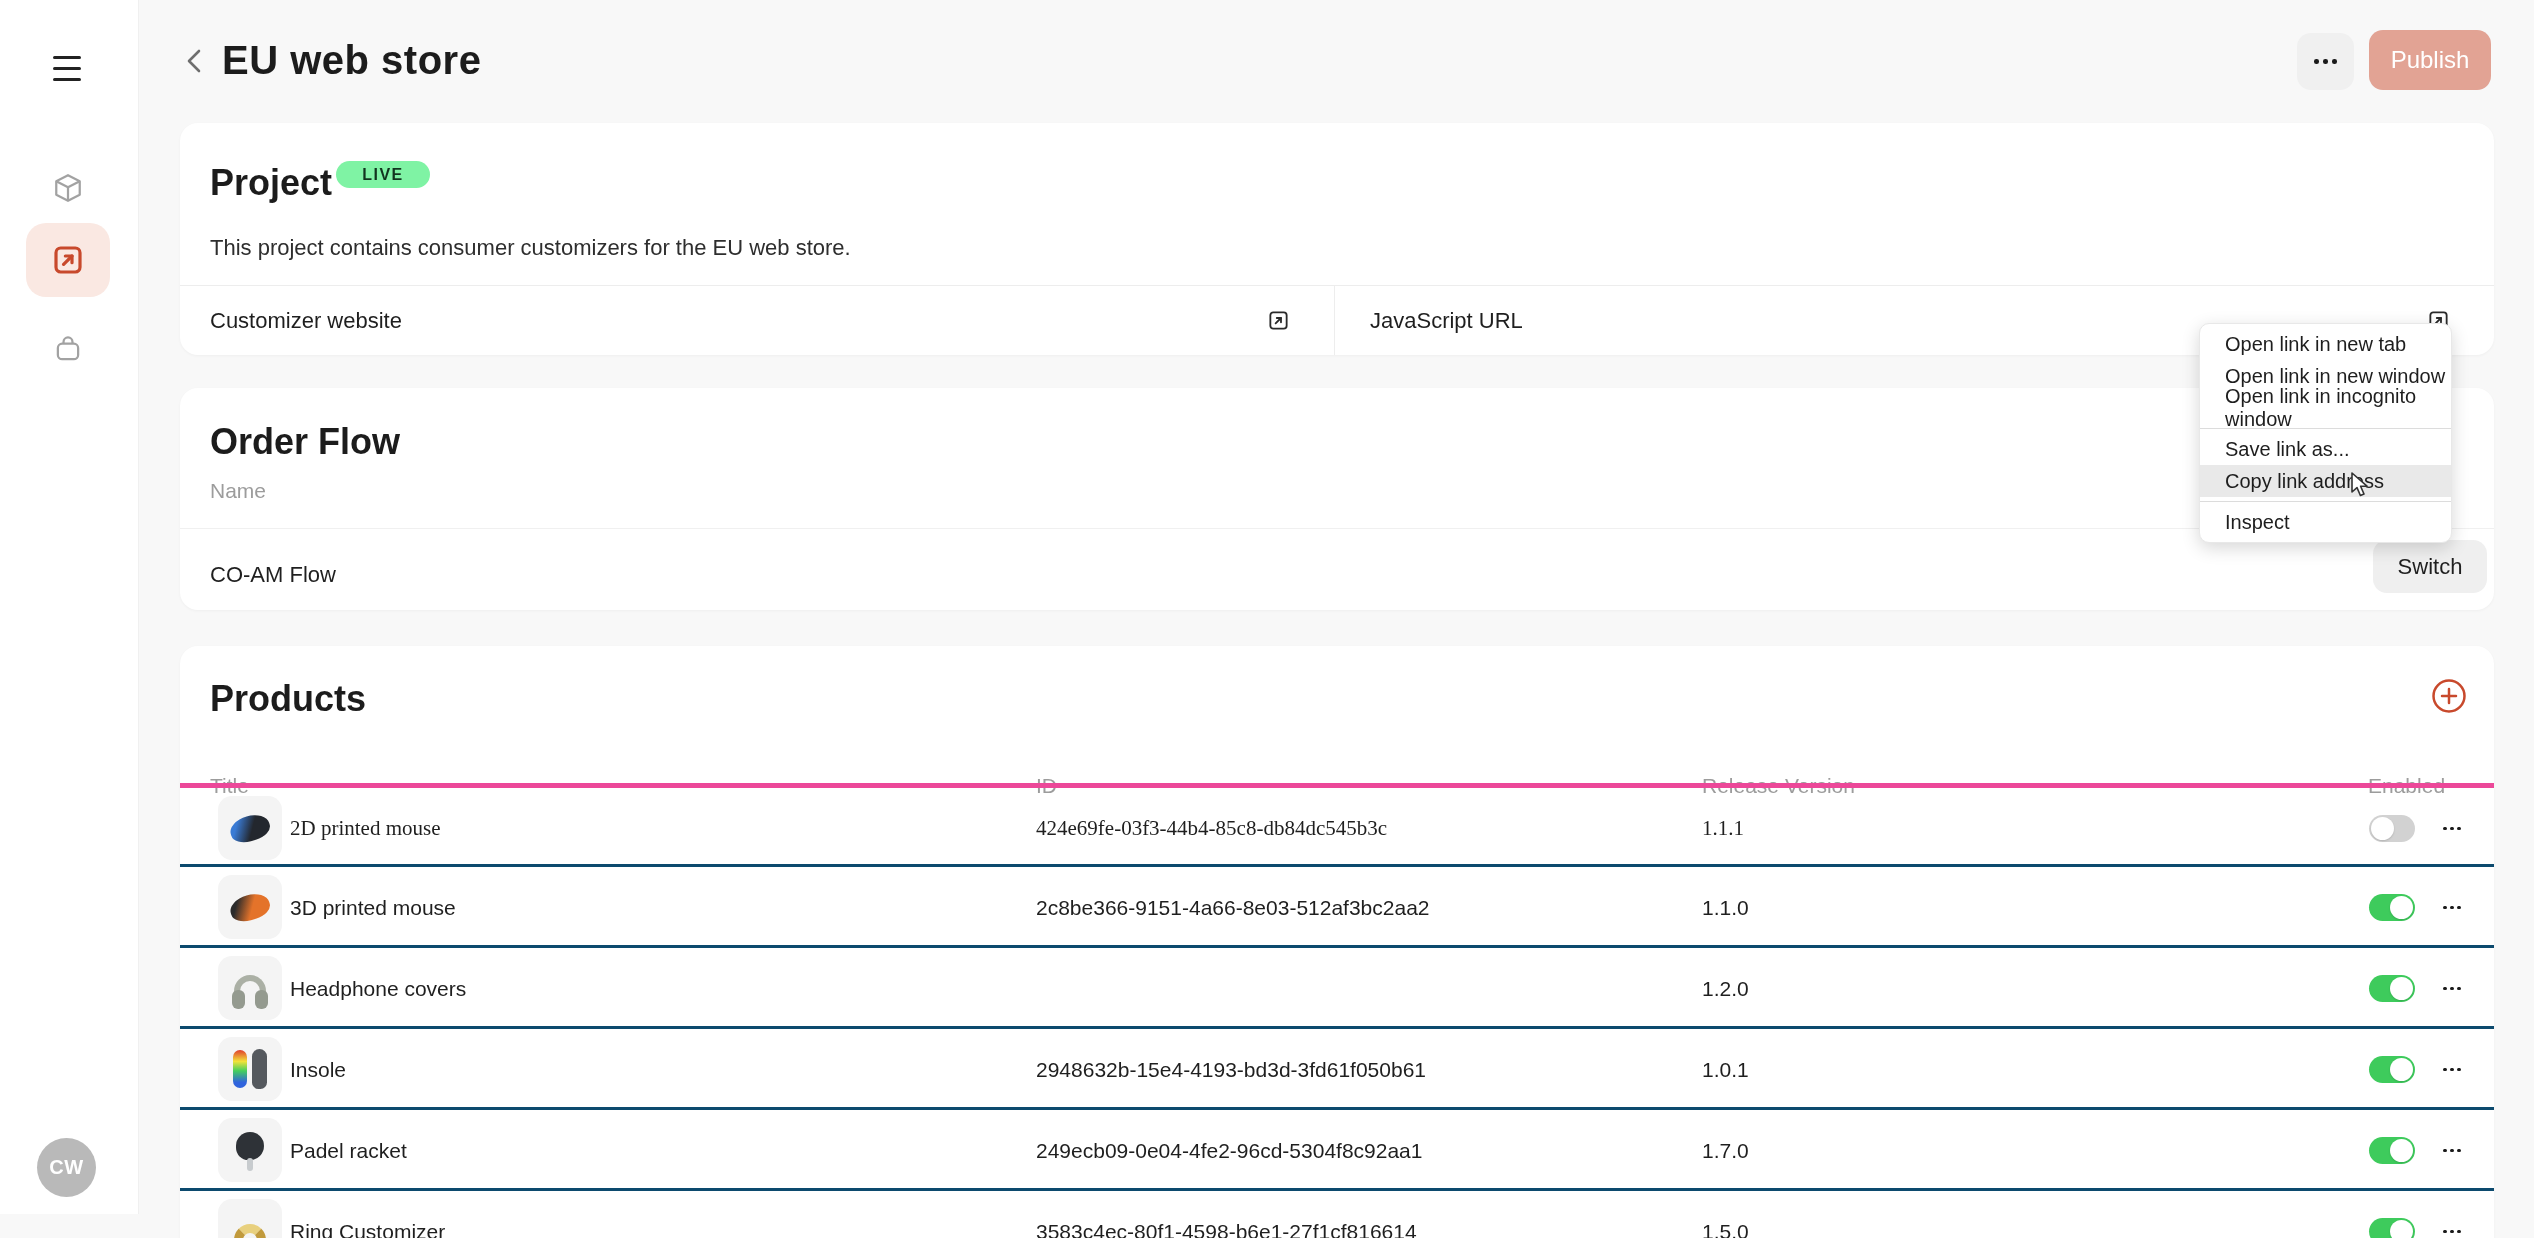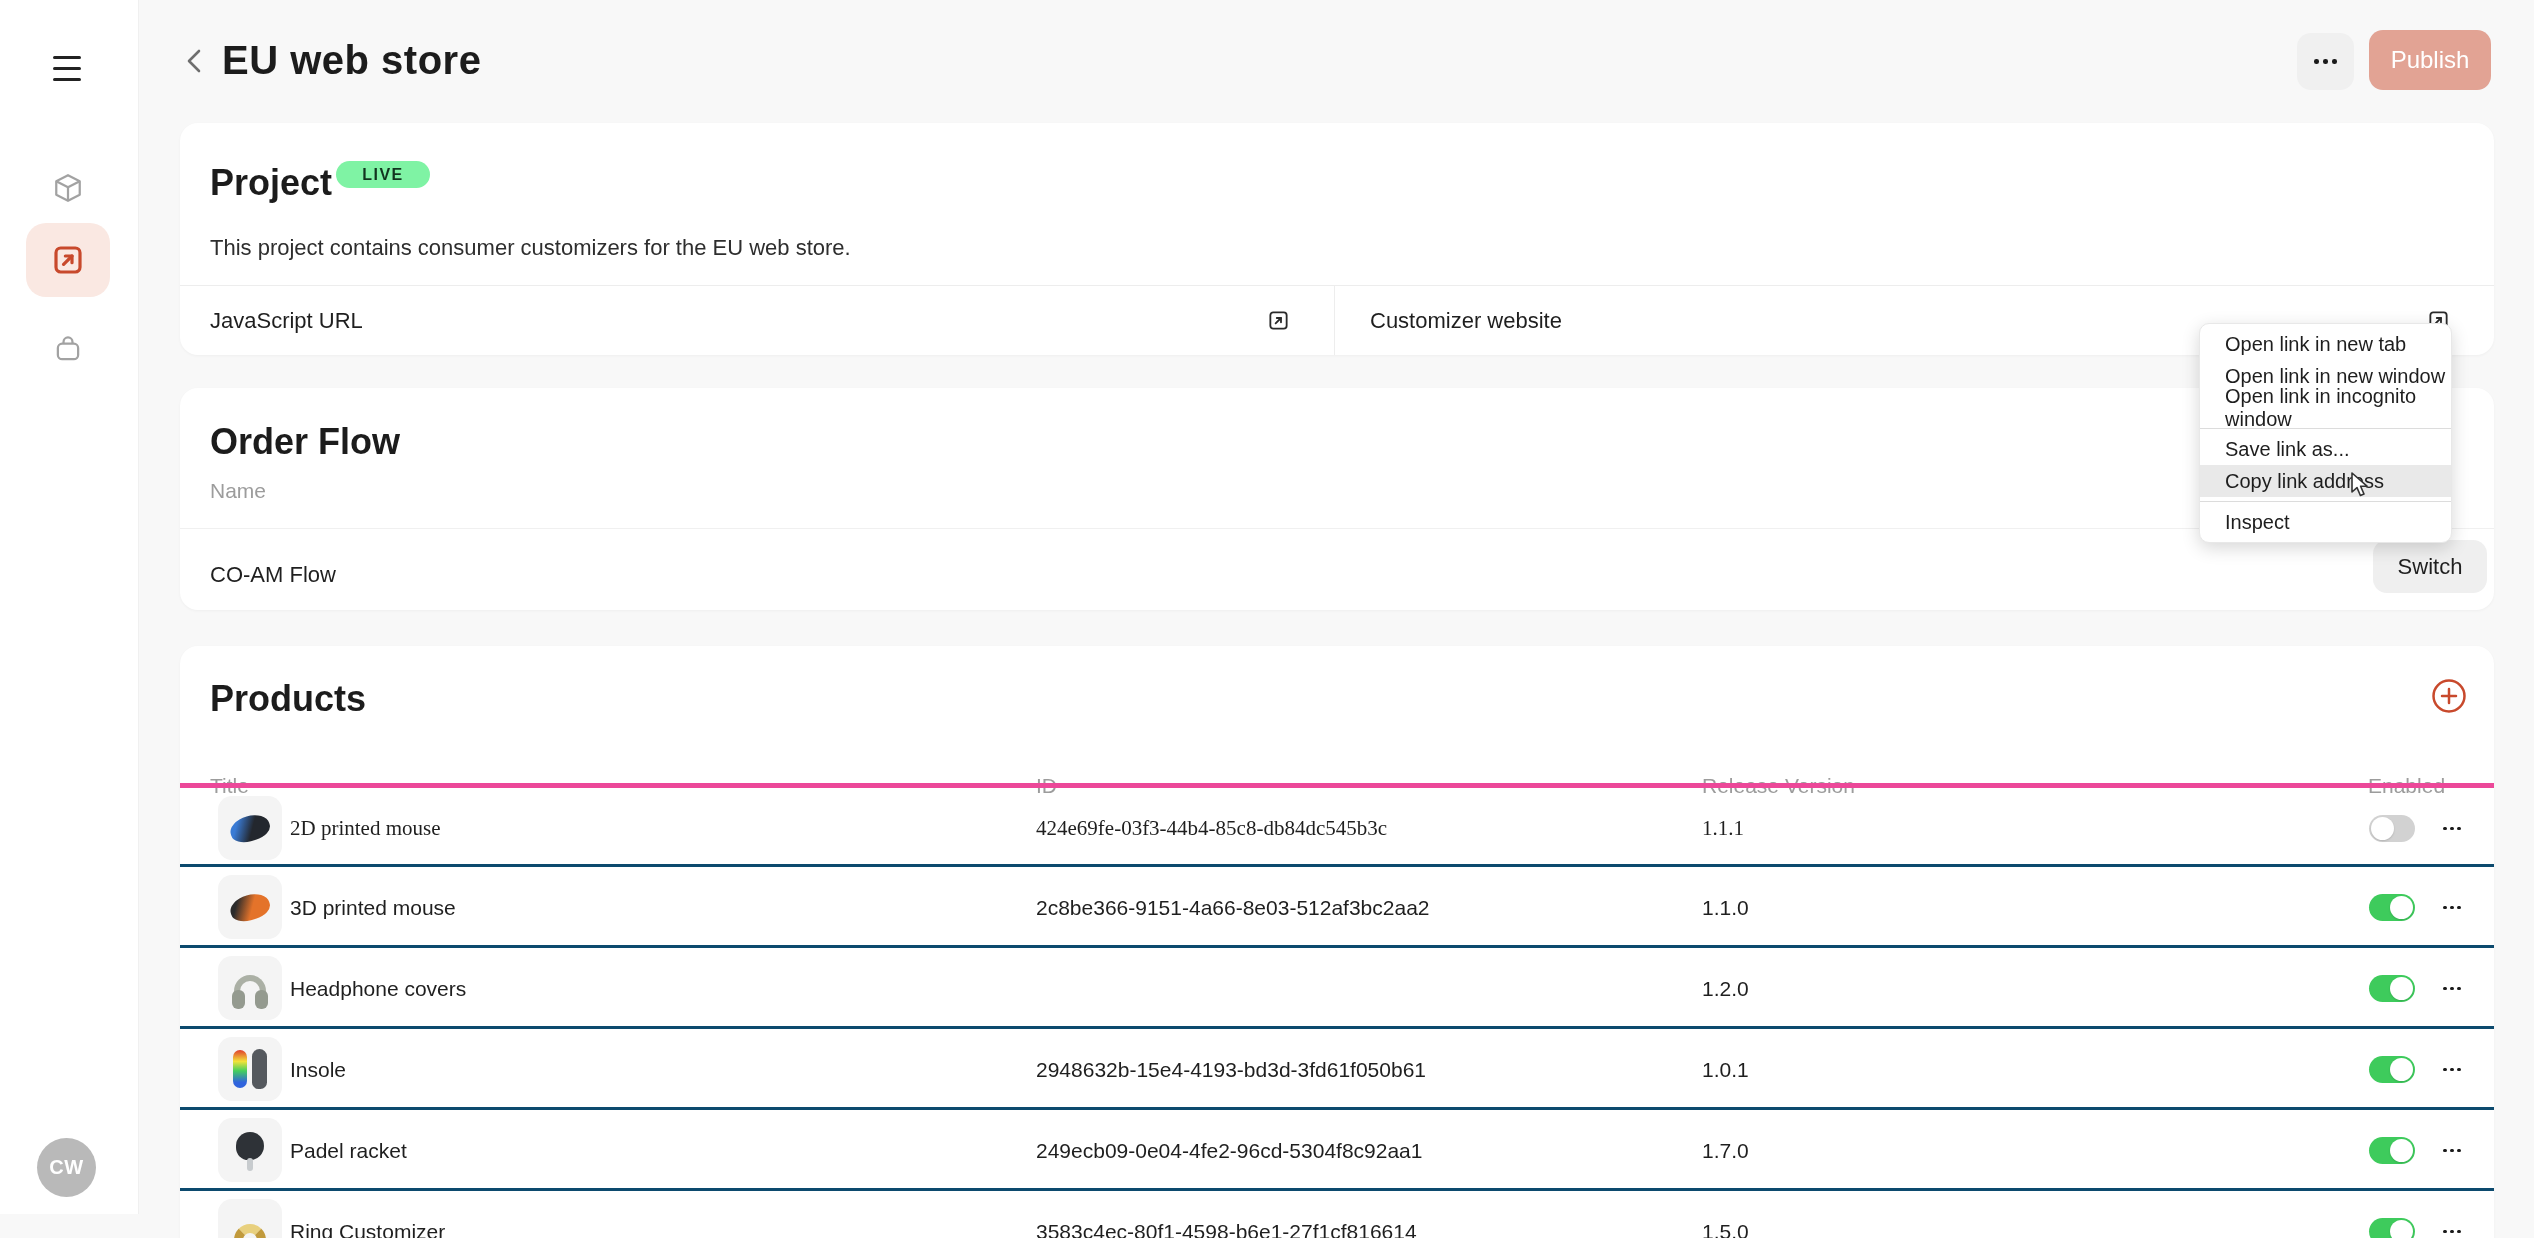--- a/index.html
+++ b/index.html
@@ -131,31 +131,31 @@
     <i></i>
 </div>
 <div class="btn-publish">Publish</div>
 
 <div class="card card-project">
   <div class="sec-heading" style="top:33px;">Project</div>
   <div class="badge-live">LIVE</div>
   <div class="proj-desc">This project contains consumer customizers for the EU web store.</div>
   <div class="link-row">
     <div class="link-cell">
-      <span class="lbl">JavaScript URL</span>
+      <span class="lbl">Customizer website</span>
       <span class="ext-icon">
         <svg width="23" height="23" viewBox="0 0 24 24" fill="none" stroke="currentColor" stroke-width="1.9" stroke-linecap="round" stroke-linejoin="round">
           <rect x="3.5" y="3.5" width="17" height="17" rx="3"></rect>
           <path d="M9 15 L14.6 9.4"></path>
             <path d="M10.2 9.4 H14.6 V13.8"></path>
         </svg>
       </span>
     </div>
     <div class="link-cell">
-      <span class="lbl">Customizer website</span>
+      <span class="lbl">JavaScript URL</span>
       <span class="ext-icon">
         <svg width="23" height="23" viewBox="0 0 24 24" fill="none" stroke="currentColor" stroke-width="1.9" stroke-linecap="round" stroke-linejoin="round">
           <rect x="3.5" y="3.5" width="17" height="17" rx="3"></rect>
           <path d="M9 15 L14.6 9.4"></path>
             <path d="M10.2 9.4 H14.6 V13.8"></path>
         </svg>
       </span>
     </div>
   </div>
 </div>

